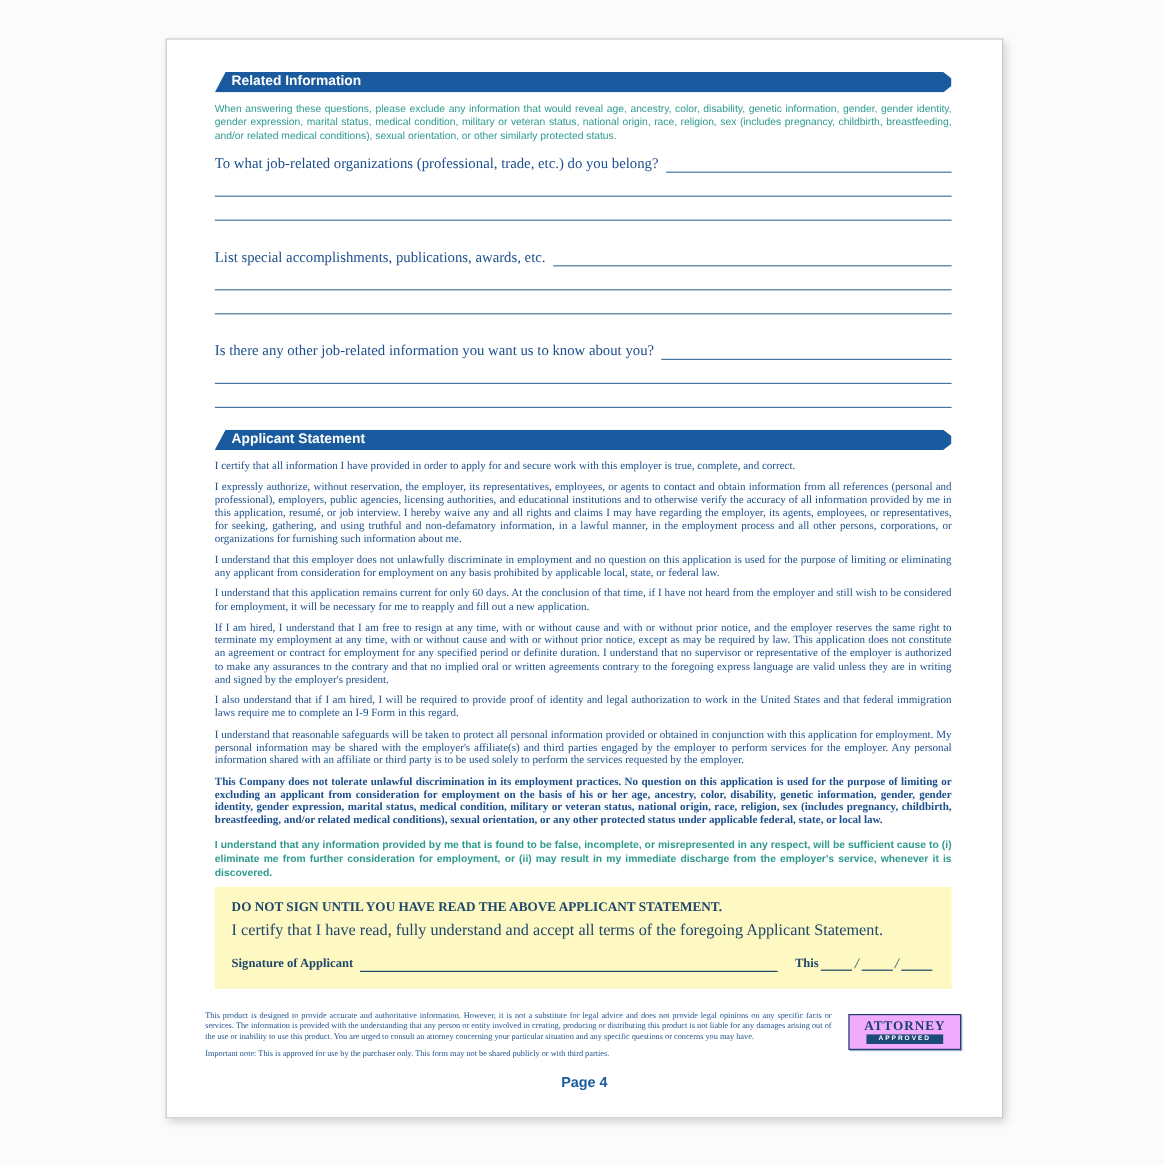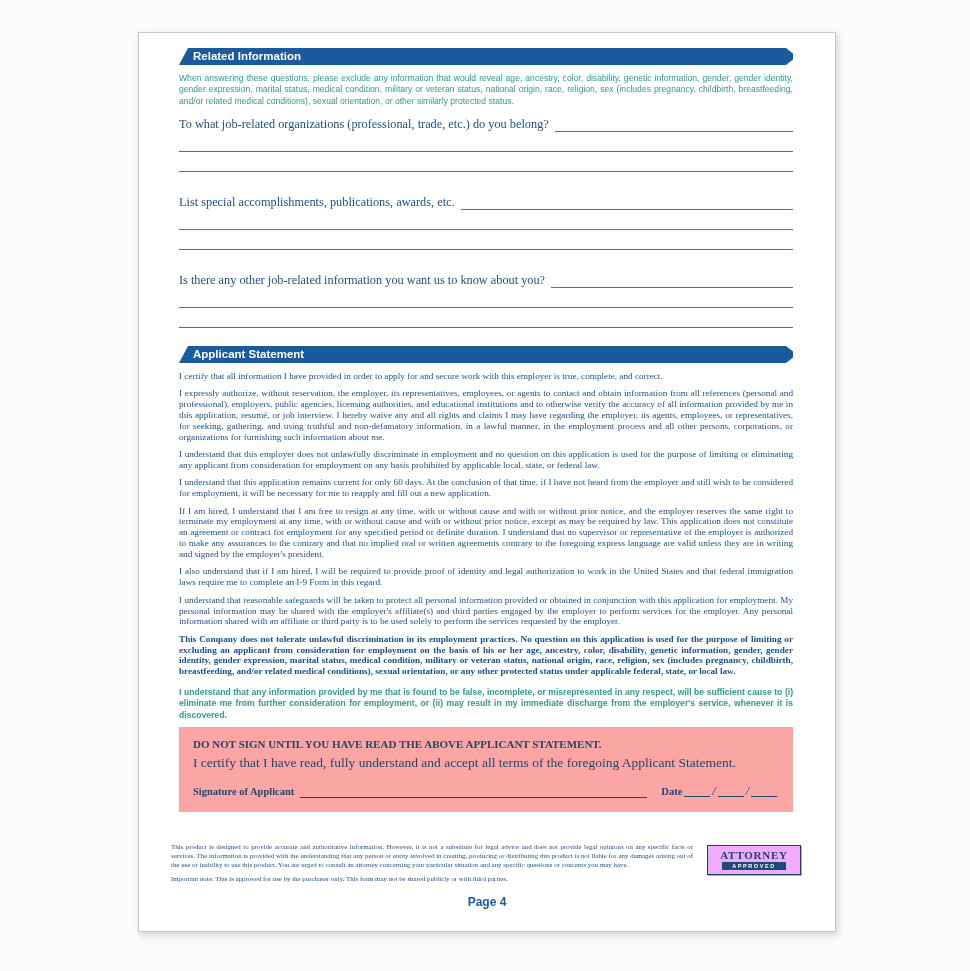--- a/index.html
+++ b/index.html
@@ -9,21 +9,21 @@
     font-family:"Liberation Sans",sans-serif;
     position:relative;
     overflow:hidden;
   }
   .sheet{
     position:absolute;left:138px;top:32px;width:698px;height:900px;
     background:#ffffff;
     border:1px solid #c8c8c8;
     box-shadow:2px 3px 7px rgba(0,0,0,0.16);
     box-sizing:border-box;
-    padding:15px 42px 0 40px;
+    padding:27px 42px 0 40px;
   }
   
   .bar{
     height:17px;line-height:17px;
     background:#1a5a9e;color:#ffffff;
     font-family:"Liberation Sans",sans-serif;
     font-weight:bold;font-size:11.5px;
     padding-left:14px;
     clip-path:polygon(9px 0, calc(100% - 7px) 0, 100% 32%, 100% 68%, calc(100% - 7px) 100%, 0 100%);
   }
@@ -57,21 +57,21 @@
   .stmt.first{margin-top:8px;}
   .stmt.boldp{font-weight:bold;}
   .stmt.tealp{
     font-family:"Liberation Sans",sans-serif;
     font-weight:bold;color:#2f9a8e;
     font-size:8.6px;line-height:1.3;
     margin-top:10px;
   }
   
   .sign-box{
-    background:#fca5a5;
+    background:#fef9c3;
     padding:11px 14px 13px 14px;
   }
   .sign-warn{
     font-family:"Liberation Serif",serif;
     font-weight:bold;font-size:11px;color:#20486b;
   }
   .sign-certify{
     font-family:"Liberation Serif",serif;
     font-size:13.5px;color:#20486b;margin-top:5px;
   }
@@ -176,21 +176,21 @@
   <p class="stmt">I understand that reasonable safeguards will be taken to protect all personal information provided or obtained in conjunction with this application for employment. My personal information may be shared with the employer's affiliate(s) and third parties engaged by the employer to perform services for the employer. Any personal information shared with an affiliate or third party is to be used solely to perform the services requested by the employer.</p>
   <p class="stmt boldp">This Company does not tolerate unlawful discrimination in its employment practices. No question on this application is used for the purpose of limiting or excluding an applicant from consideration for employment on the basis of his or her age, ancestry, color, disability, genetic information, gender, gender identity, gender expression, marital status, medical condition, military or veteran status, national origin, race, religion, sex (includes pregnancy, childbirth, breastfeeding, and/or related medical conditions), sexual orientation, or any other protected status under applicable federal, state, or local law.</p>
   <p class="stmt tealp">I understand that any information provided by me that is found to be false, incomplete, or misrepresented in any respect, will be sufficient cause to (i) eliminate me from further consideration for employment, or (ii) may result in my immediate discharge from the employer's service, whenever it is discovered.</p>
 
   <div class="sign-box">
     <div class="sign-warn">DO NOT SIGN UNTIL YOU HAVE READ THE ABOVE APPLICANT STATEMENT.</div>
     <div class="sign-certify">I certify that I have read, fully understand and accept all terms of the foregoing Applicant Statement.</div>
     <div class="sig-row">
       <span class="sig-label">Signature of Applicant</span>
       <span class="fill-line sig-line"></span>
-      <span class="date-label">Date</span>
+      <span class="date-label">This</span>
       <span class="date-seg"></span>
         <span class="slash">/</span>
         <span class="date-seg"></span>
         <span class="slash">/</span>
         <span class="date-seg"></span>
     </div>
   </div>
 
   <div class="footer">
     <div class="legal-col">

